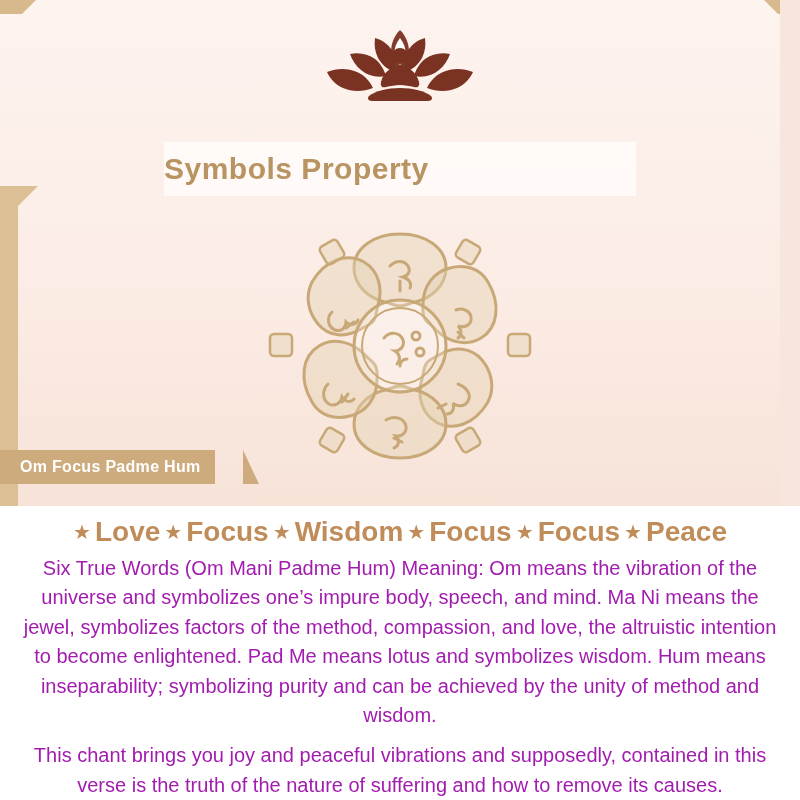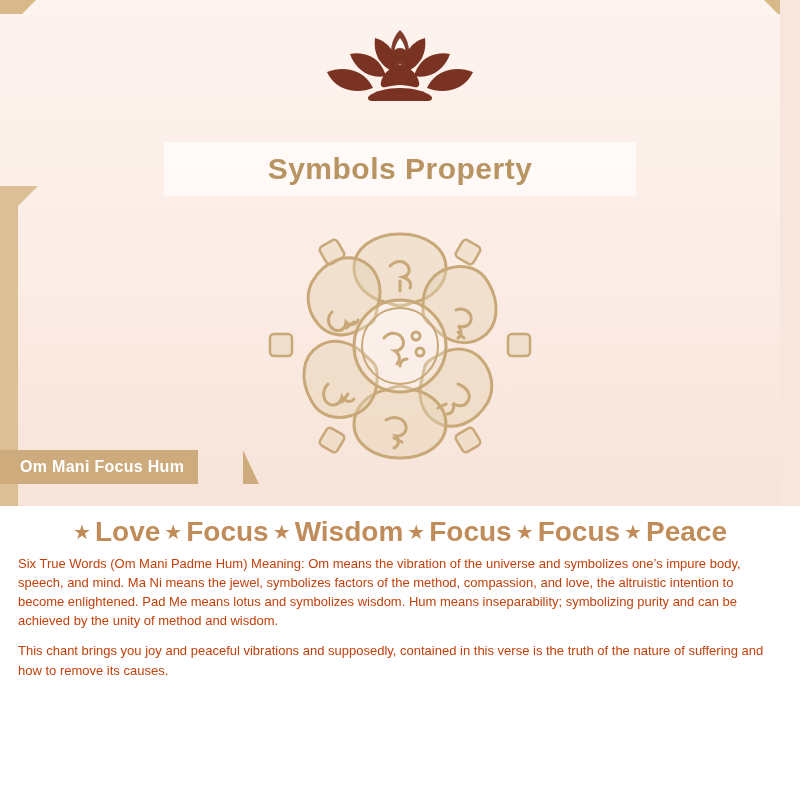--- a/index.html
+++ b/index.html
@@ -84,21 +84,20 @@
   }
   .title-bar {
     position: absolute;
     top: 142px;
     left: 164px;
     width: 472px;
     height: 54px;
     background: rgba(255,252,250,0.82);
     display: flex;
     align-items: center;
-    justify-content: center;
   }
   .title-text {
     font-size: 30px;
     font-weight: bold;
     color: #b99463;
     letter-spacing: 0.5px;
   }
   .mandala-wrap {
     position: absolute;
     top: 206px; left: 0; right: 0;
@@ -147,25 +146,25 @@
     font-weight: bold;
     color: #c08d5a;
     white-space: nowrap;
   }
   .star {
     font-size: 20px;
     color: #c08d5a;
     line-height: 1;
   }
   .body-text {
-    font-size: 13px;
+    font-size: 20px;
     line-height: 1.47;
-    color: #c2410c;
+    color: #a21caf;
     margin: 0;
-    text-align: left;
+    text-align: center;
   }
   .body-text + .body-text { margin-top: 11px; }
 </style>
 </head>
 <body>
 
 <div class="page">
 
   <div class="band-top"></div>
   <div class="corner-tl"></div>
@@ -252,21 +251,21 @@
           <path d="M134 132c6-7 16-6 19 2 2 6-3 11-8 11 5 3 6 9 2 13"></path>
           <path d="M150 160c0-4 3-7 7-7"></path>
           <circle cx="166" cy="130" r="4"></circle>
           <circle cx="170" cy="146" r="4"></circle>
         </g>
       </svg>
     </span>
   </div>
 
   <div class="tag">
-    <span>Om Mani Focus Hum</span>
+    <span>Om Focus Padme Hum</span>
   </div>
   <div class="tag-notch"></div>
 
   <div class="content">
     <div class="keywords">
       <span class="star">★</span>
       <span class="kw">Love</span>
       <span class="star">★</span>
       <span class="kw">Focus</span>
       <span class="star">★</span>

